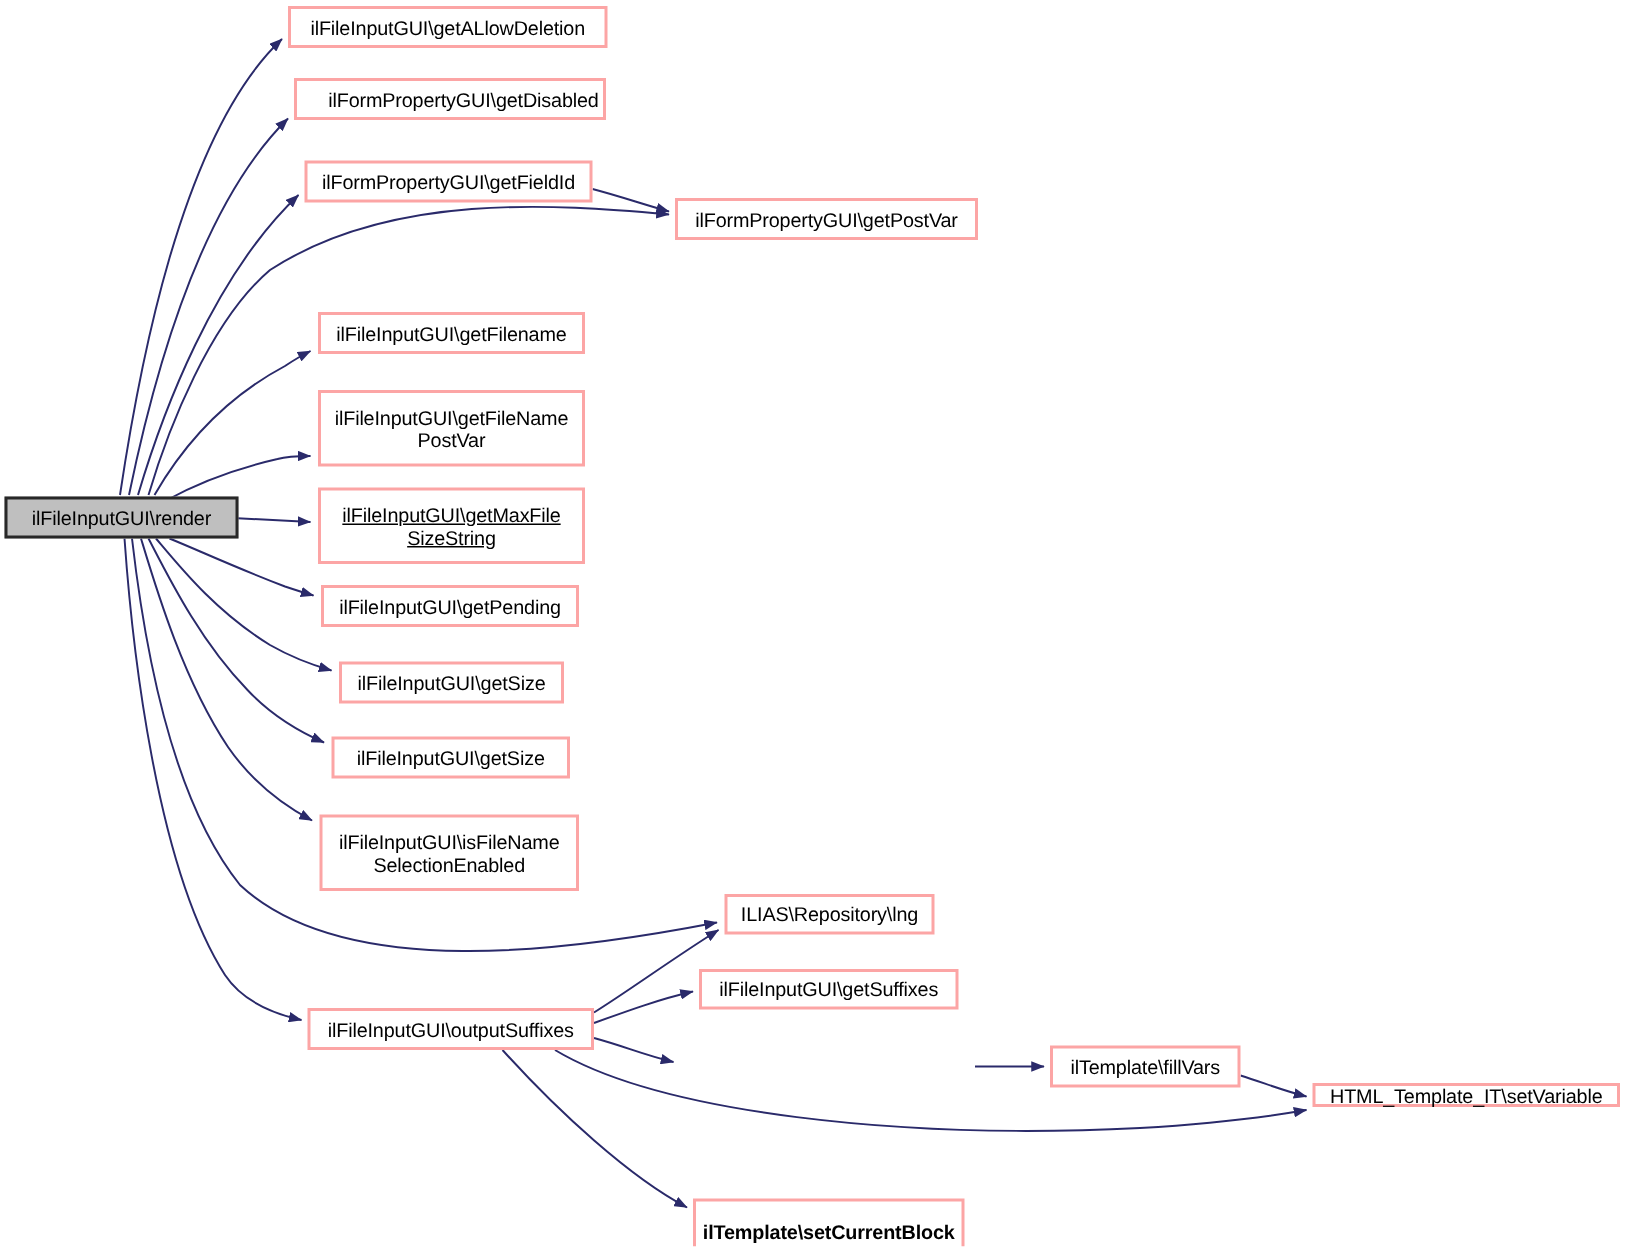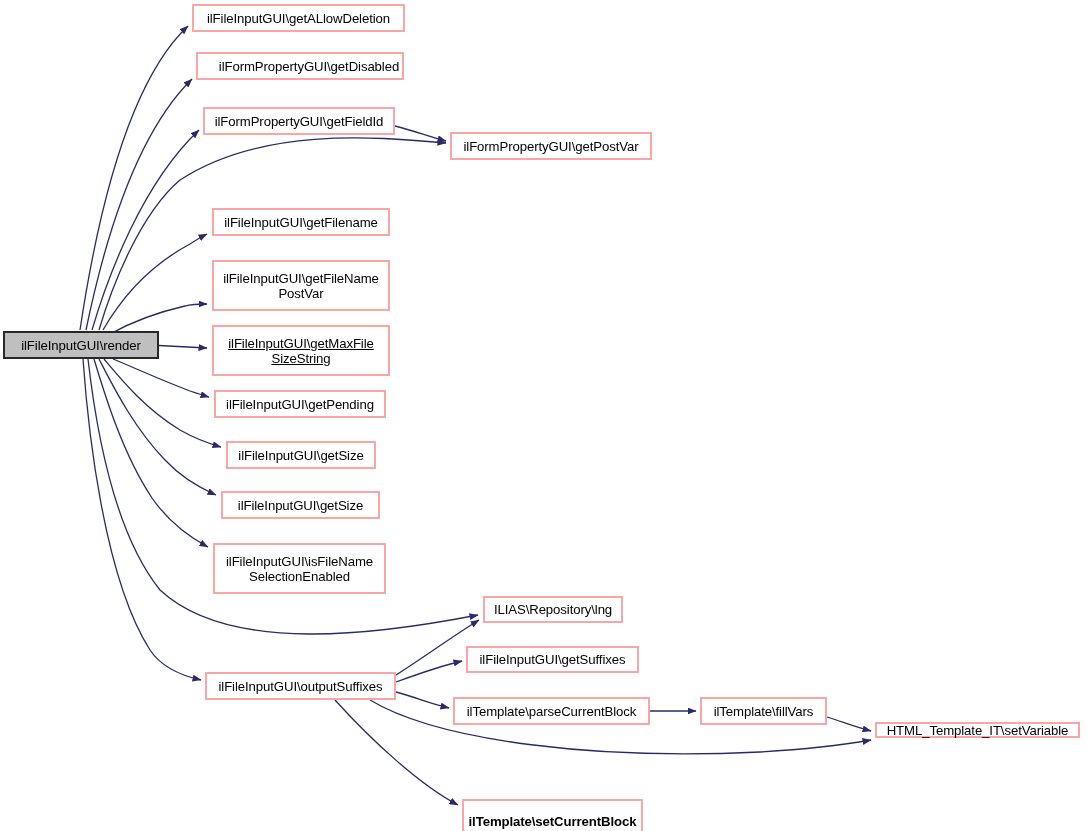--- a/index.html
+++ b/index.html
@@ -160,23 +160,20 @@
   </div>
 
   <div class="node" style="left:205px;top:672px;width:191px;height:28px;">
     <span class="node-label">ilFileInputGUI\outputSuffixes</span>
   </div>
 
   <div class="node" style="left:466px;top:646px;width:173px;height:27px;">
     <span class="node-label">ilFileInputGUI\getSuffixes</span>
   </div>
 
-  <div class="node" style="left:453px;top:697px;width:197px;height:28px;">
-    <span class="node-label">ilTemplate\parseCurrentBlock</span>
-  </div>
 
   <div class="node" style="left:700px;top:697px;width:127px;height:28px;">
     <span class="node-label">ilTemplate\fillVars</span>
   </div>
 
   <div class="node" style="left:875px;top:722px;width:205px;height:16px;">
     <span class="node-label">HTML_Template_IT\setVariable</span>
   </div>
 
   <div class="node" style="left:462px;top:799px;width:181px;height:44px;font-weight:bold;">

